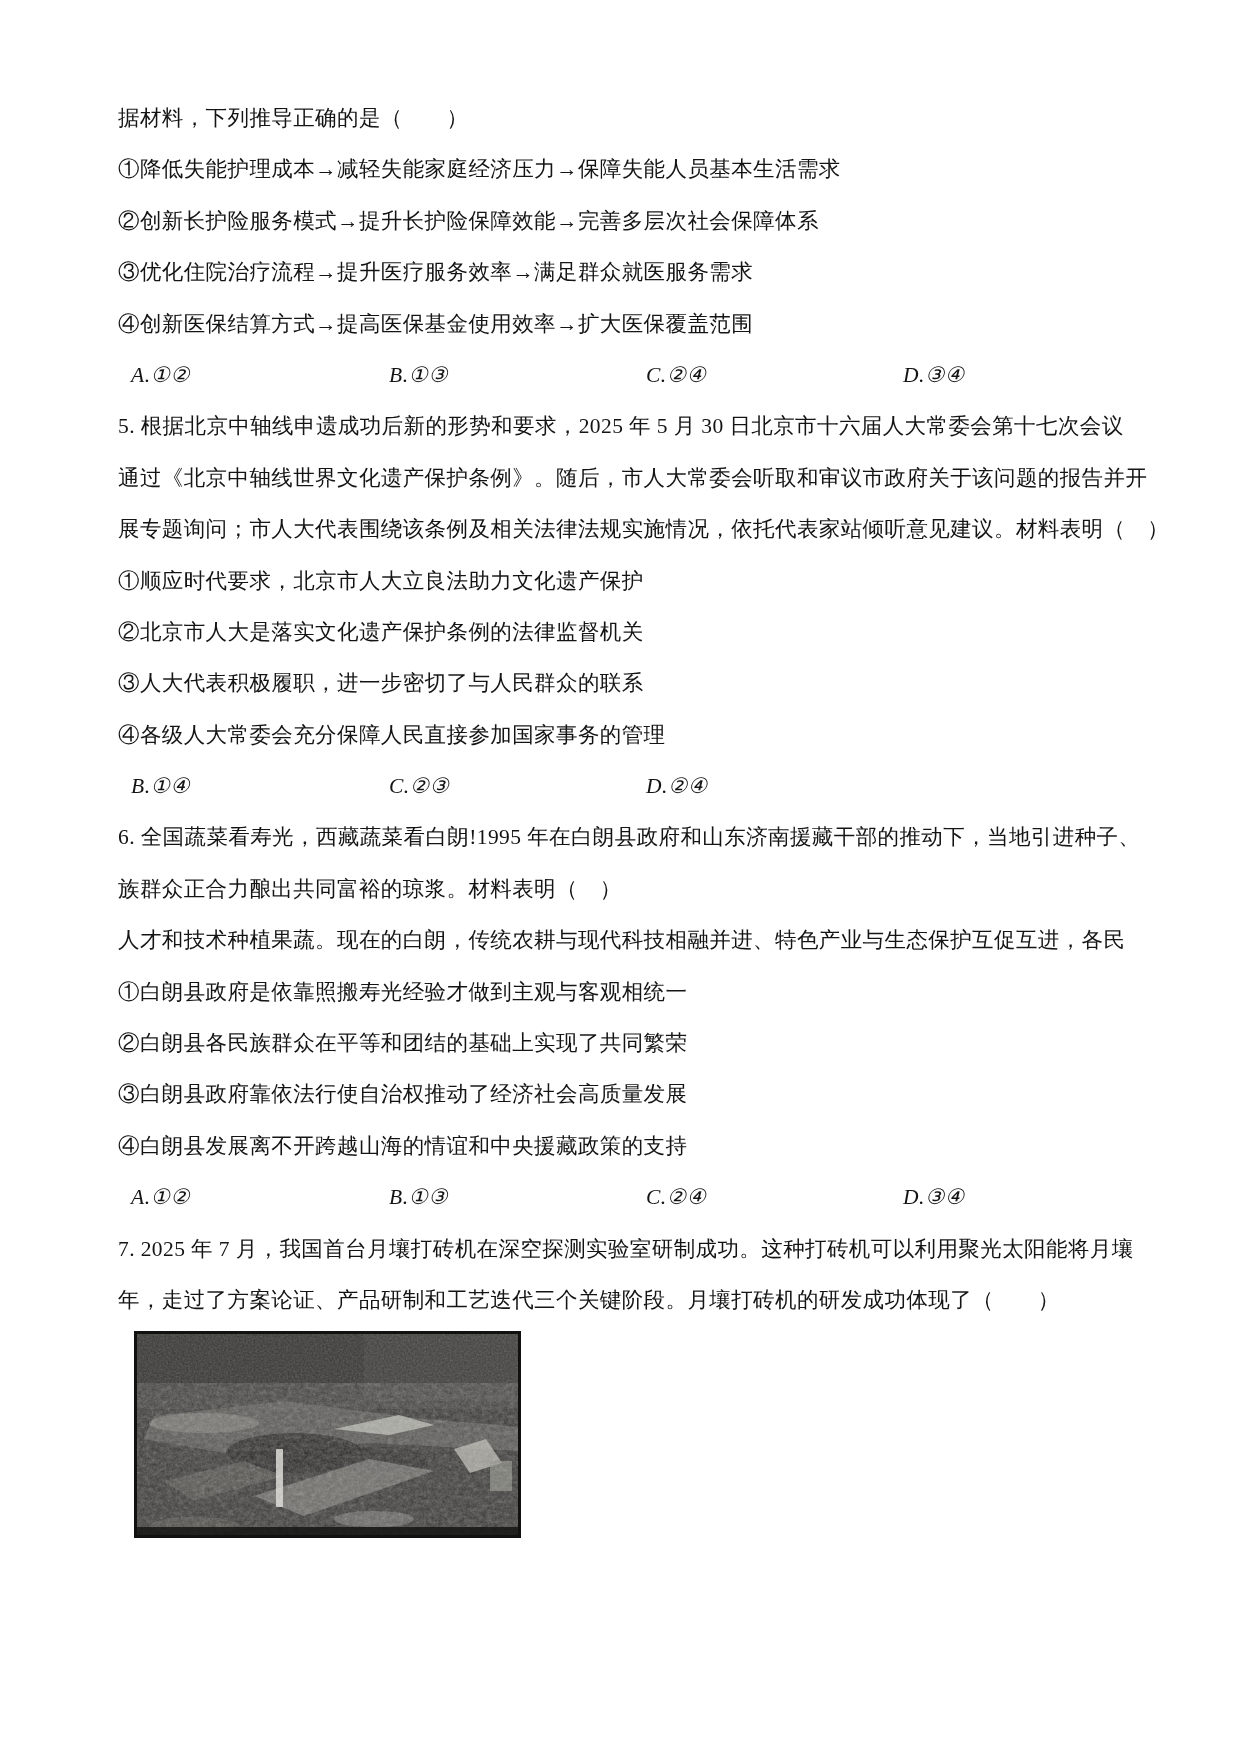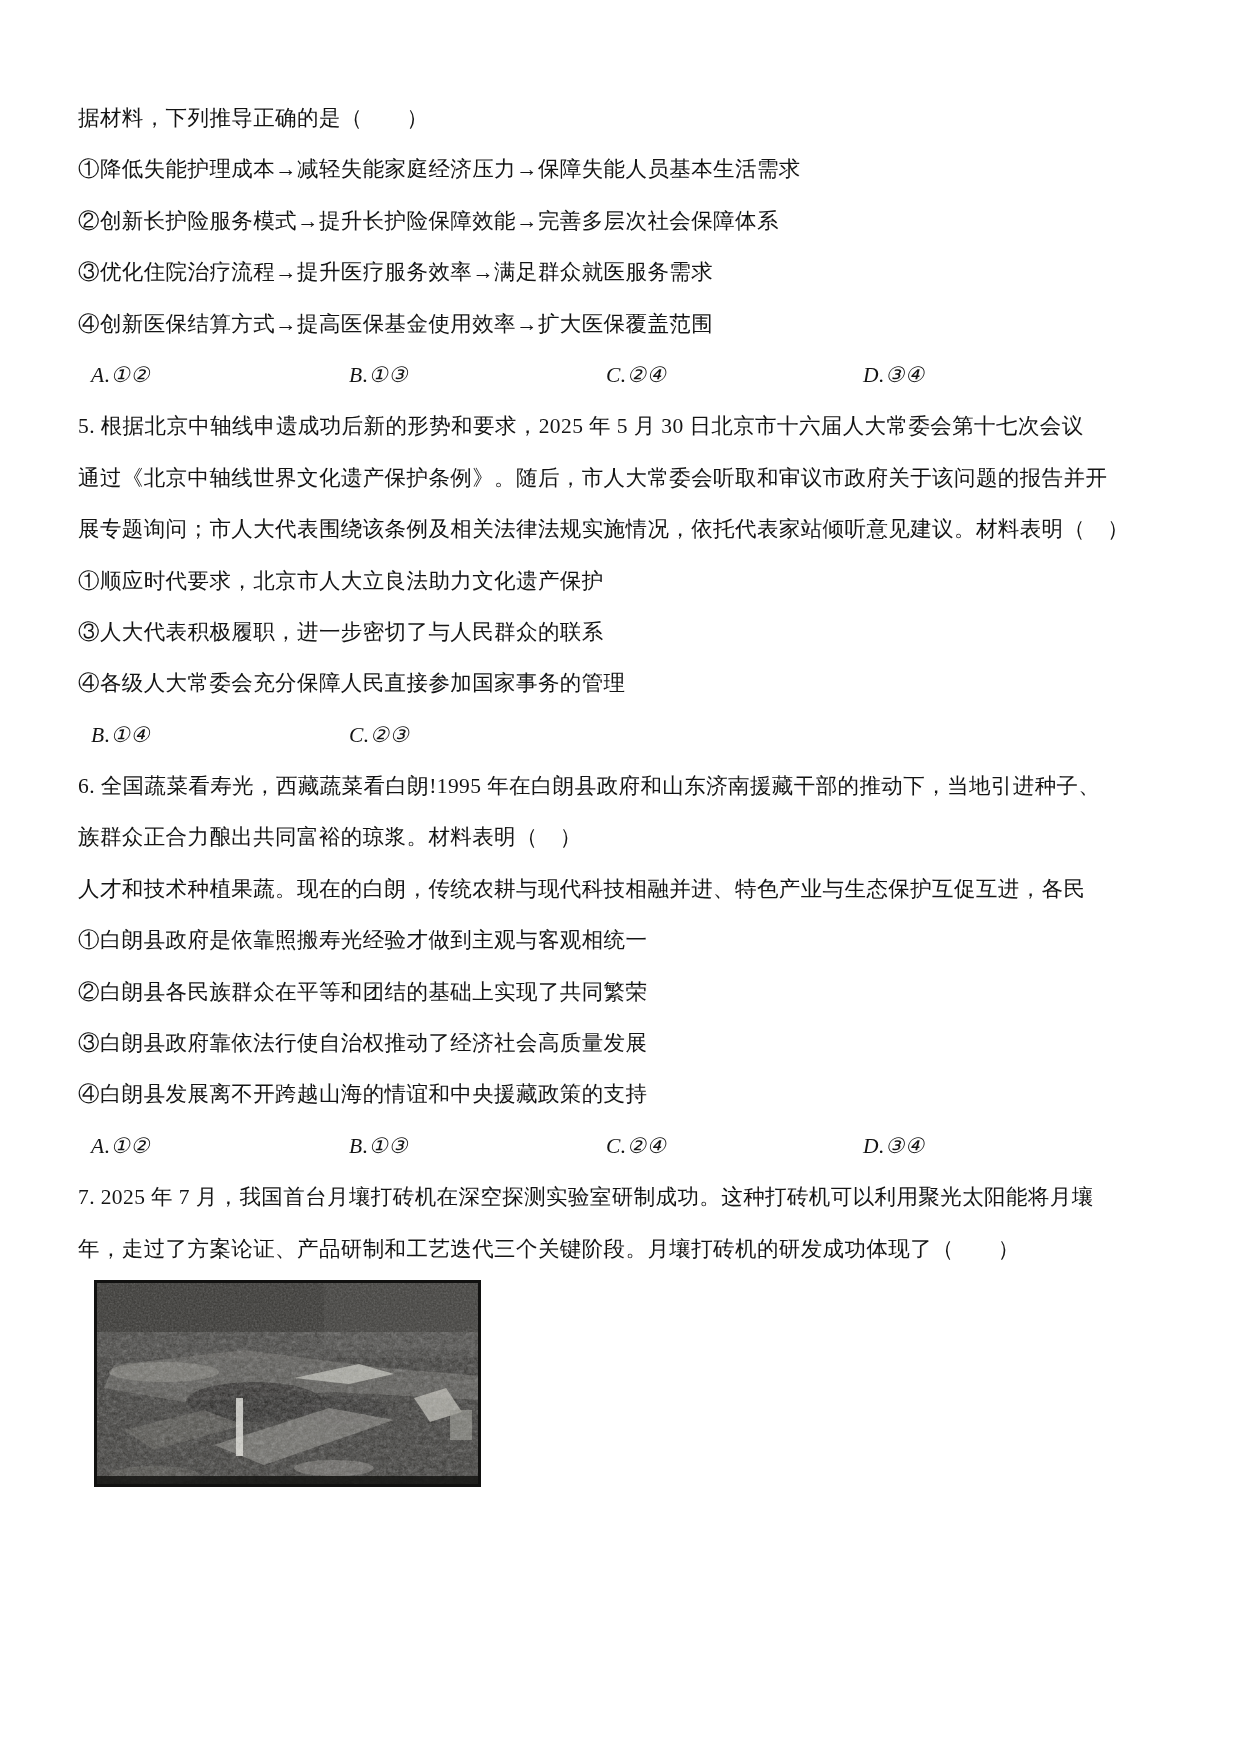--- a/index.html
+++ b/index.html
@@ -3,21 +3,21 @@
 <meta charset="utf-8">
 <style>
   html, body { margin: 0; padding: 0; background: #ffffff; }
   .page {
     position: relative;
     width: 1241px;
     height: 1754px;
     margin: 0 auto;
     background: #ffffff;
     box-sizing: border-box;
-    padding: 93px 96px 0 78px;
+    padding: 93px 96px 0 118px;
     font-family: "Liberation Serif", "DejaVu Serif", serif;
     color: #141414;
     font-size: 21.5px;
     overflow: hidden;
   }
   .line {
     margin: 0;
     height: 51.4px;
     line-height: 51.4px;
     white-space: nowrap;
@@ -57,25 +57,27 @@
       <span>C.②④</span>
       <span>D.③④</span>
     </div>
   </section>
 
   <section>
     <p class="line">5. 根据北京中轴线申遗成功后新的形势和要求，2025 年 5 月 30 日北京市十六届人大常委会第十七次会议</p>
     <p class="line">通过《北京中轴线世界文化遗产保护条例》。随后，市人大常委会听取和审议市政府关于该问题的报告并开</p>
     <p class="line">展专题询问；市人大代表围绕该条例及相关法律法规实施情况，依托代表家站倾听意见建议。材料表明（　）</p>
     <p class="line">①顺应时代要求，北京市人大立良法助力文化遗产保护</p>
+    <p class="line">②北京市人大是落实文化遗产保护条例的法律监督机关</p>
     <p class="line">③人大代表积极履职，进一步密切了与人民群众的联系</p>
     <p class="line">④各级人大常委会充分保障人民直接参加国家事务的管理</p>
     <div class="options">
       <span>B.①④</span>
       <span>C.②③</span>
+      <span>D.②④</span>
     </div>
   </section>
 
   <section>
     <p class="line">6. 全国蔬菜看寿光，西藏蔬菜看白朗!1995 年在白朗县政府和山东济南援藏干部的推动下，当地引进种子、</p>
     <p class="line">族群众正合力酿出共同富裕的琼浆。材料表明（　）</p>
     <p class="line">人才和技术种植果蔬。现在的白朗，传统农耕与现代科技相融并进、特色产业与生态保护互促互进，各民</p>
     <p class="line">①白朗县政府是依靠照搬寿光经验才做到主观与客观相统一</p>
     <p class="line">②白朗县各民族群众在平等和团结的基础上实现了共同繁荣</p>
     <p class="line">③白朗县政府靠依法行使自治权推动了经济社会高质量发展</p>

